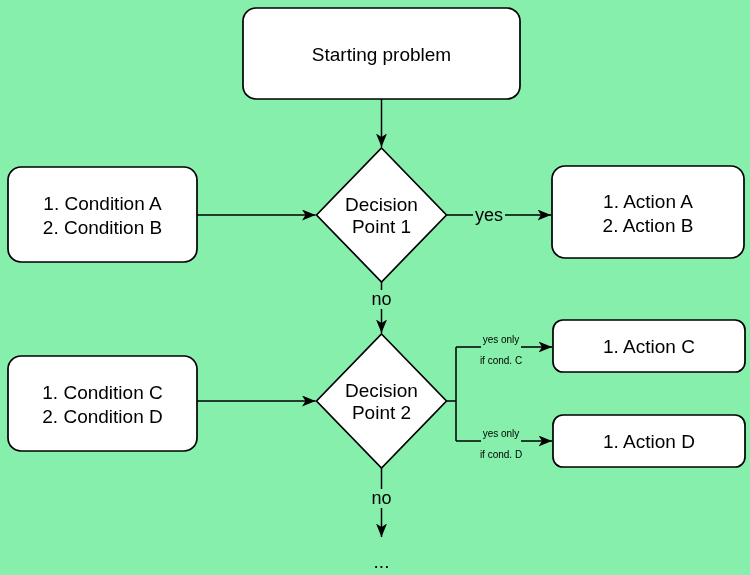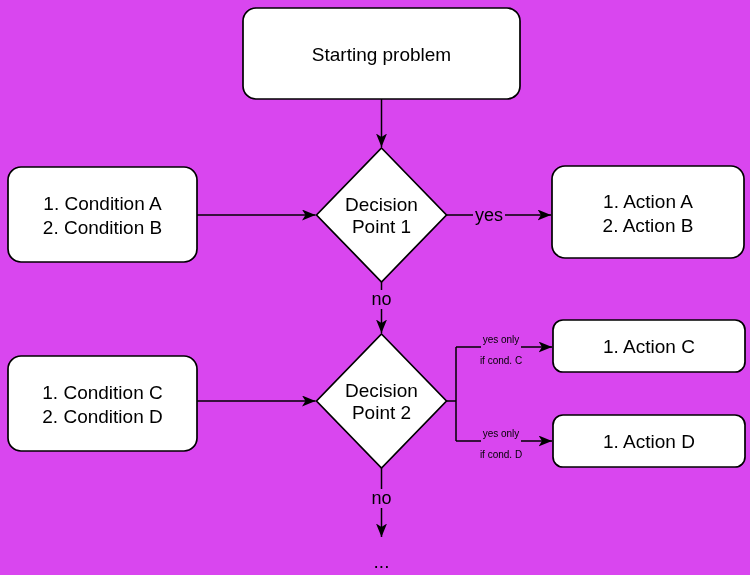--- a/index.html
+++ b/index.html
@@ -4,21 +4,21 @@
 <style>
   html, body {
     margin: 0;
     padding: 0;
     background: #ffffff;
   }
   .canvas {
     position: relative;
     width: 750px;
     height: 575px;
-    background: #d946ef;
+    background: #86efac;
     font-family: "Liberation Sans", "DejaVu Sans", sans-serif;
     overflow: hidden;
   }
   svg { display: block; }
   .shape {
     fill: #ffffff;
     stroke: #000000;
     stroke-width: 1.7px;
   }
   .edge {

